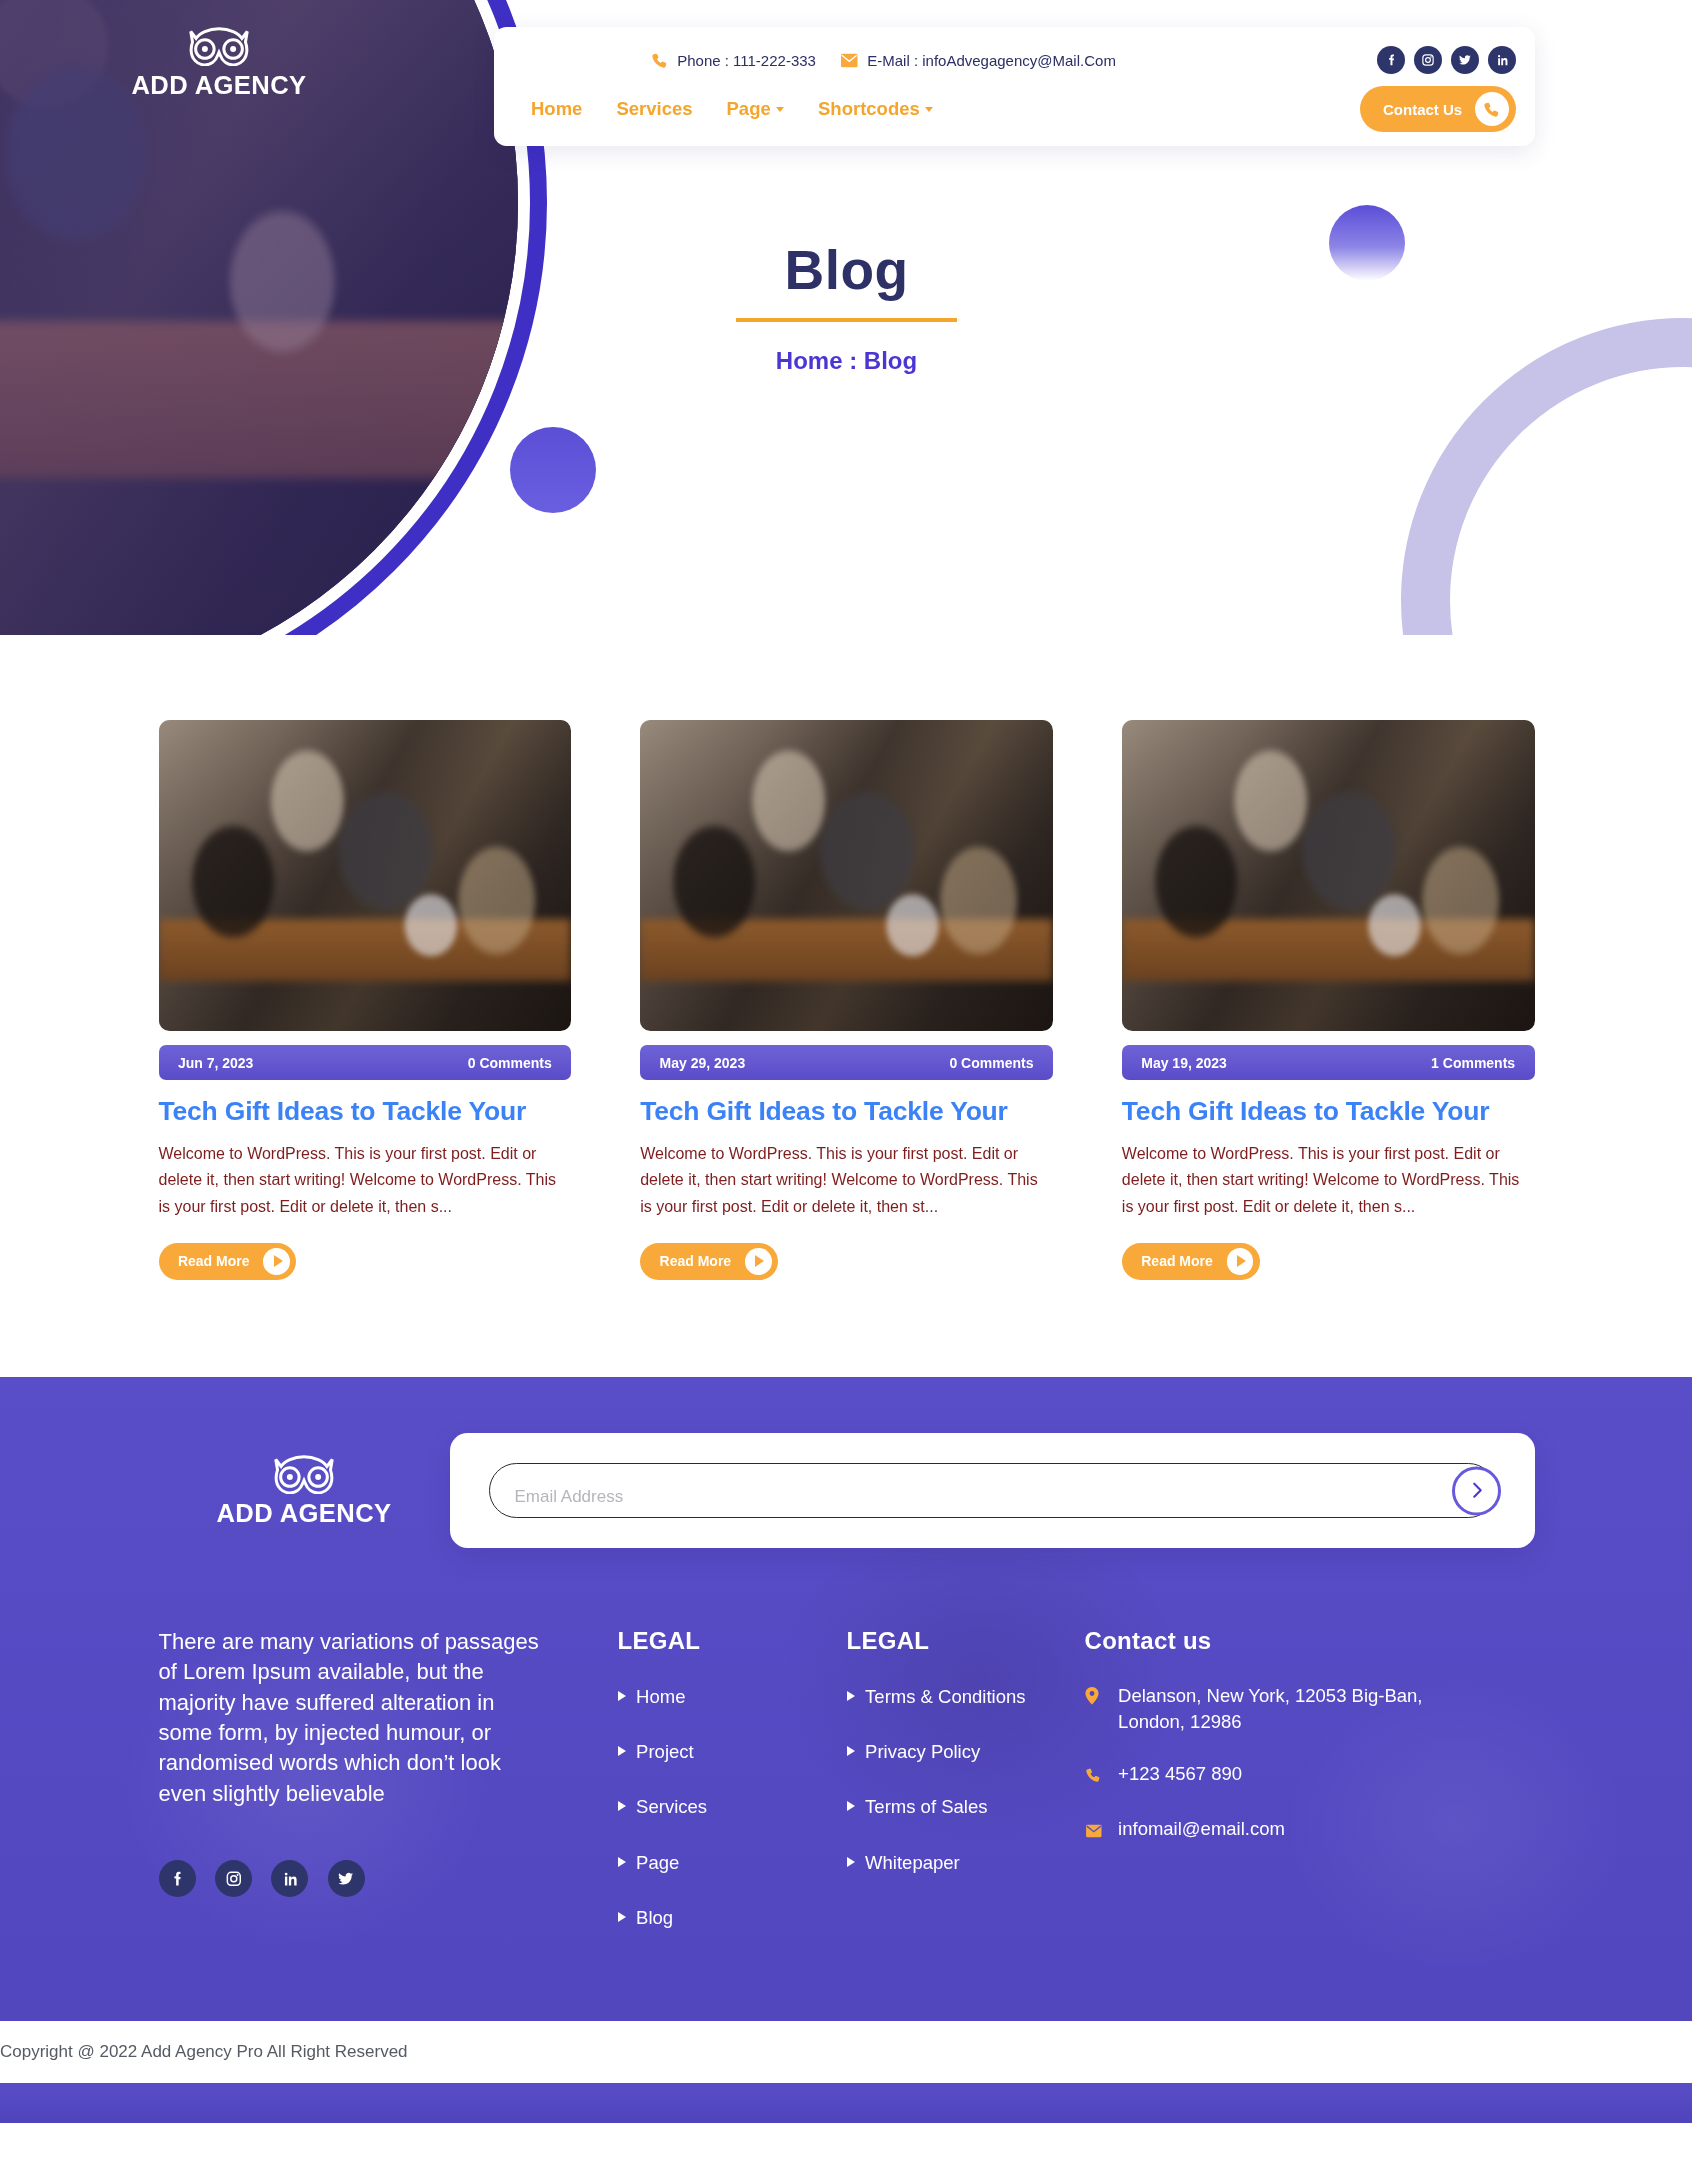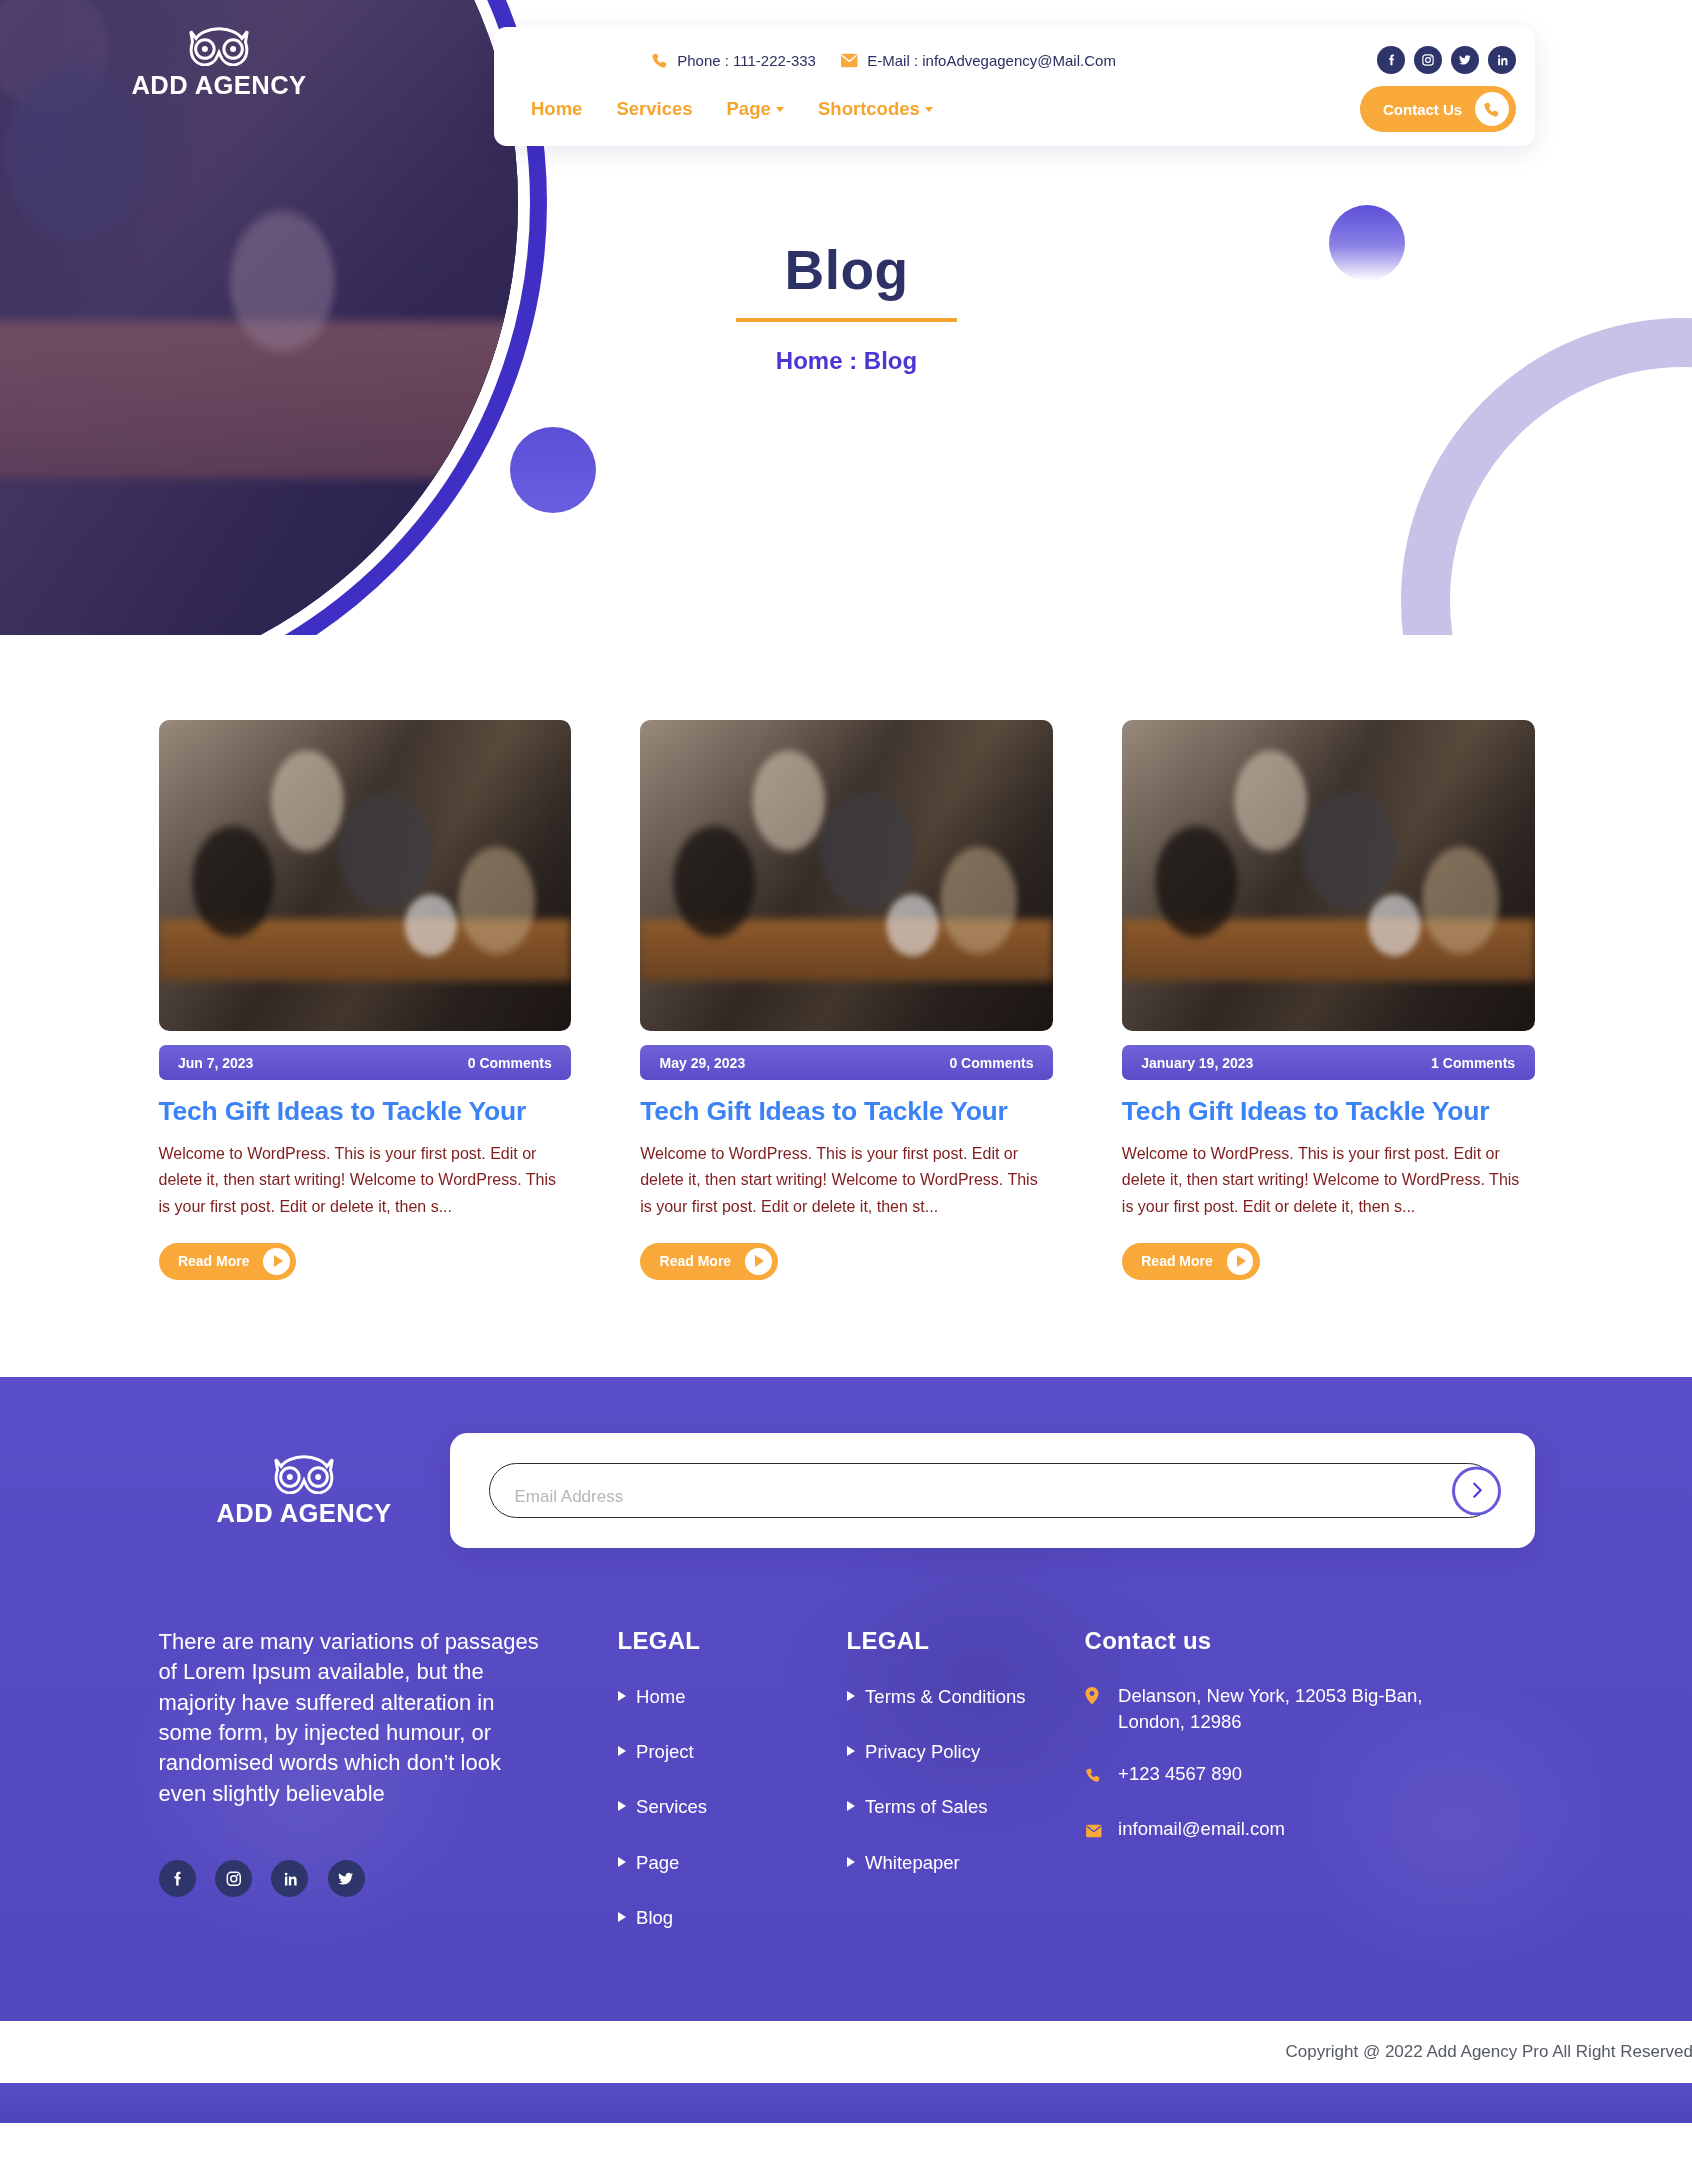--- a/index.html
+++ b/index.html
@@ -460,21 +460,21 @@
     margin-bottom: 26.5px;
     line-height: 1.4;
   }
   .cicon { flex: none; width: 17.6px; margin-top: 2.6px; color: #f9a83a; }
 
   .copyright {
     position: relative;
     z-index: 2;
     width: 1693px;
     background: #ffffff;
-    text-align: right;
+    text-align: left;
     padding: 21px 0;
     color: #555a63;
     font-size: 17px;
   }
   .footstrip {
     position: relative;
     z-index: 2;
     width: 1693px;
     height: 40px;
     background: linear-gradient(180deg, #5a4ec8, #4f43bb);
@@ -625,21 +625,21 @@
           </span>
       </button>
     </article>
 
     <article class="card">
       <div class="card-img">
         <div class="band"></div>
         <div class="figs"></div>
       </div>
       <div class="meta">
-        <span>January 19, 2023</span>
+        <span>May 19, 2023</span>
         <span>1 Comments</span>
       </div>
       <h2>Tech Gift Ideas to Tackle Your</h2>
       <p class="excerpt">Welcome to WordPress. This is your first post. Edit or delete it, then start writing! Welcome to WordPress. This is your first post. Edit or delete it, then s...</p>
       <button class="readmore">
         <span>Read More</span>
         <span class="circ">
             <i class="tri"></i>
           </span>
       </button>

